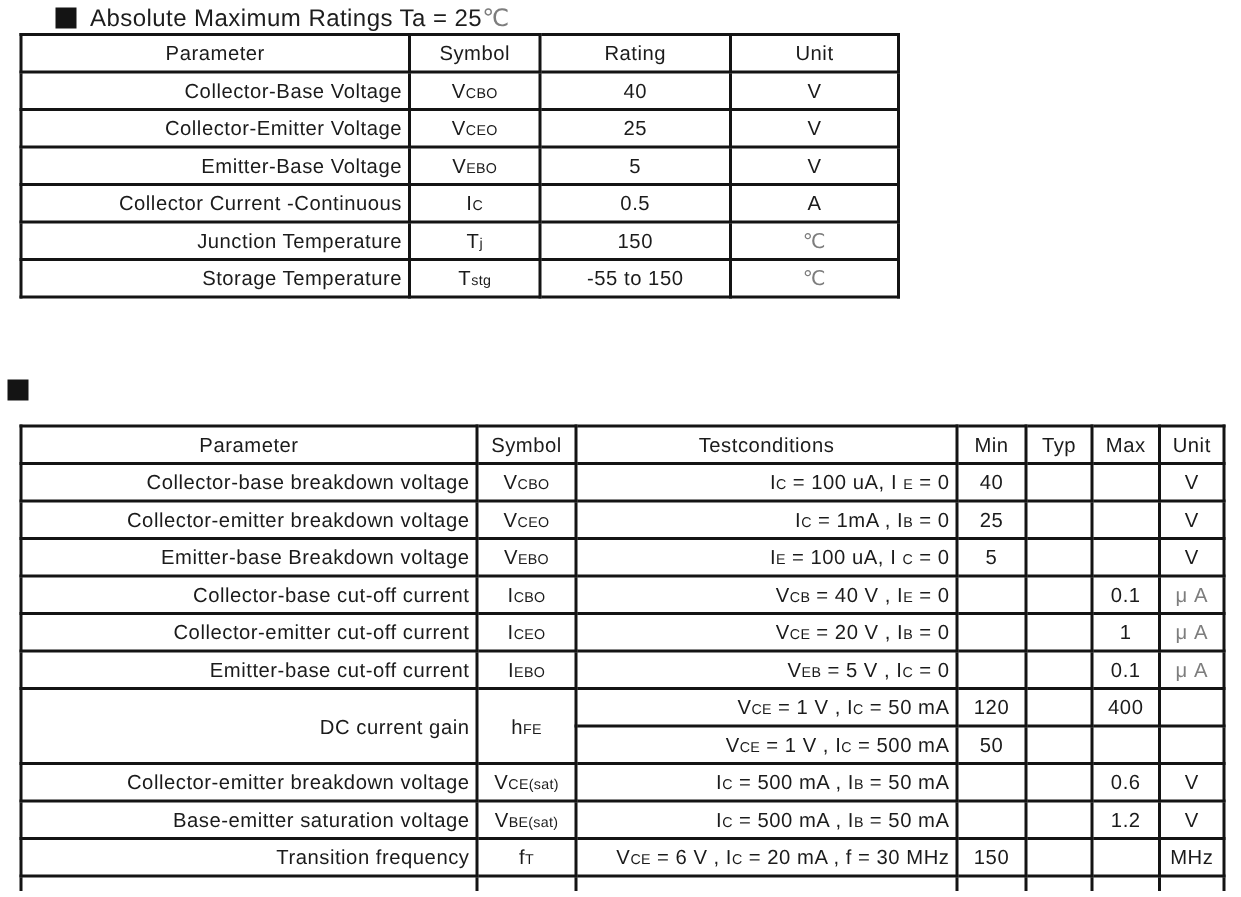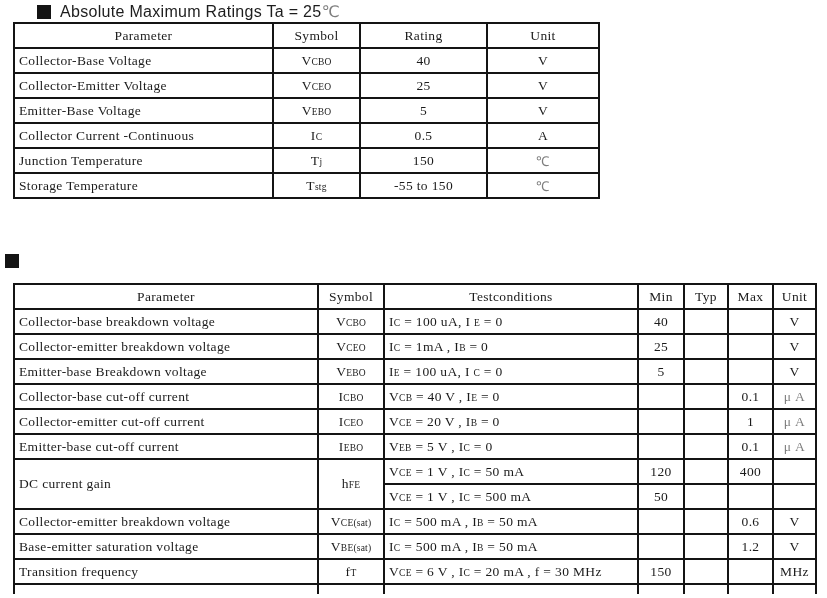--- a/index.html
+++ b/index.html
@@ -14,32 +14,31 @@
   }
   #title1{top:2px;margin-left:32px;}
   #title2{top:252px;}
   .sq{
     display:inline-block;width:14px;height:14px;background:#141414;
     margin-right:9px;vertical-align:-2px;
   }
   table{
     position:absolute;border-collapse:collapse;table-layout:fixed;
     border:2px solid #3b82f6;
-    font-family:Liberation Serif, serif;
   }
   #table1{left:13px;top:22px;width:585px;}
   #table2{left:13px;top:283px;width:802px;border-bottom:none;}
   td{
     border:2px solid #141414;
     font-size:13.5px;letter-spacing:.35px;
     height:23px;padding:0 4px;overflow:hidden;white-space:nowrap;
     background:#ffffff;vertical-align:middle;
   }
   td.c{text-align:center;padding:0 2px;}
-  td.l{text-align:left;}
+  td.l{text-align:right;}
   .sb{font-size:9.5px;letter-spacing:.2px;}
   .gy{color:#7d7d7d;}
   tr.stub td{height:9px;border-bottom:none;}
 </style>
 </head>
 <body>
 
 <div class="section-title" id="title1"><span class="sq"></span><span>Absolute Maximum Ratings Ta = 25<span class="gy">℃</span></span></div>
 
 <table id="table1">

